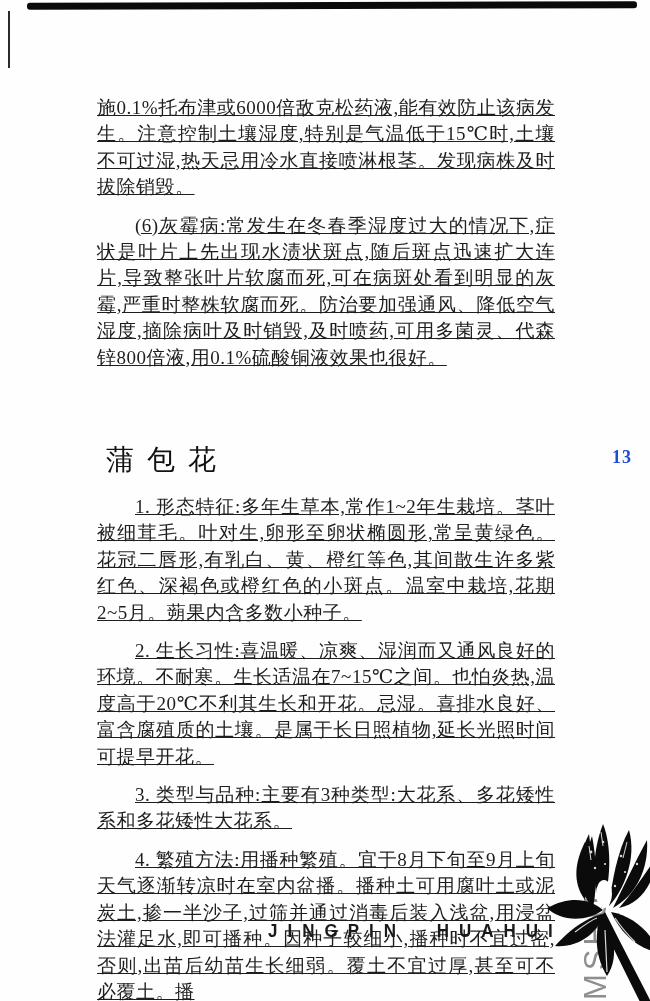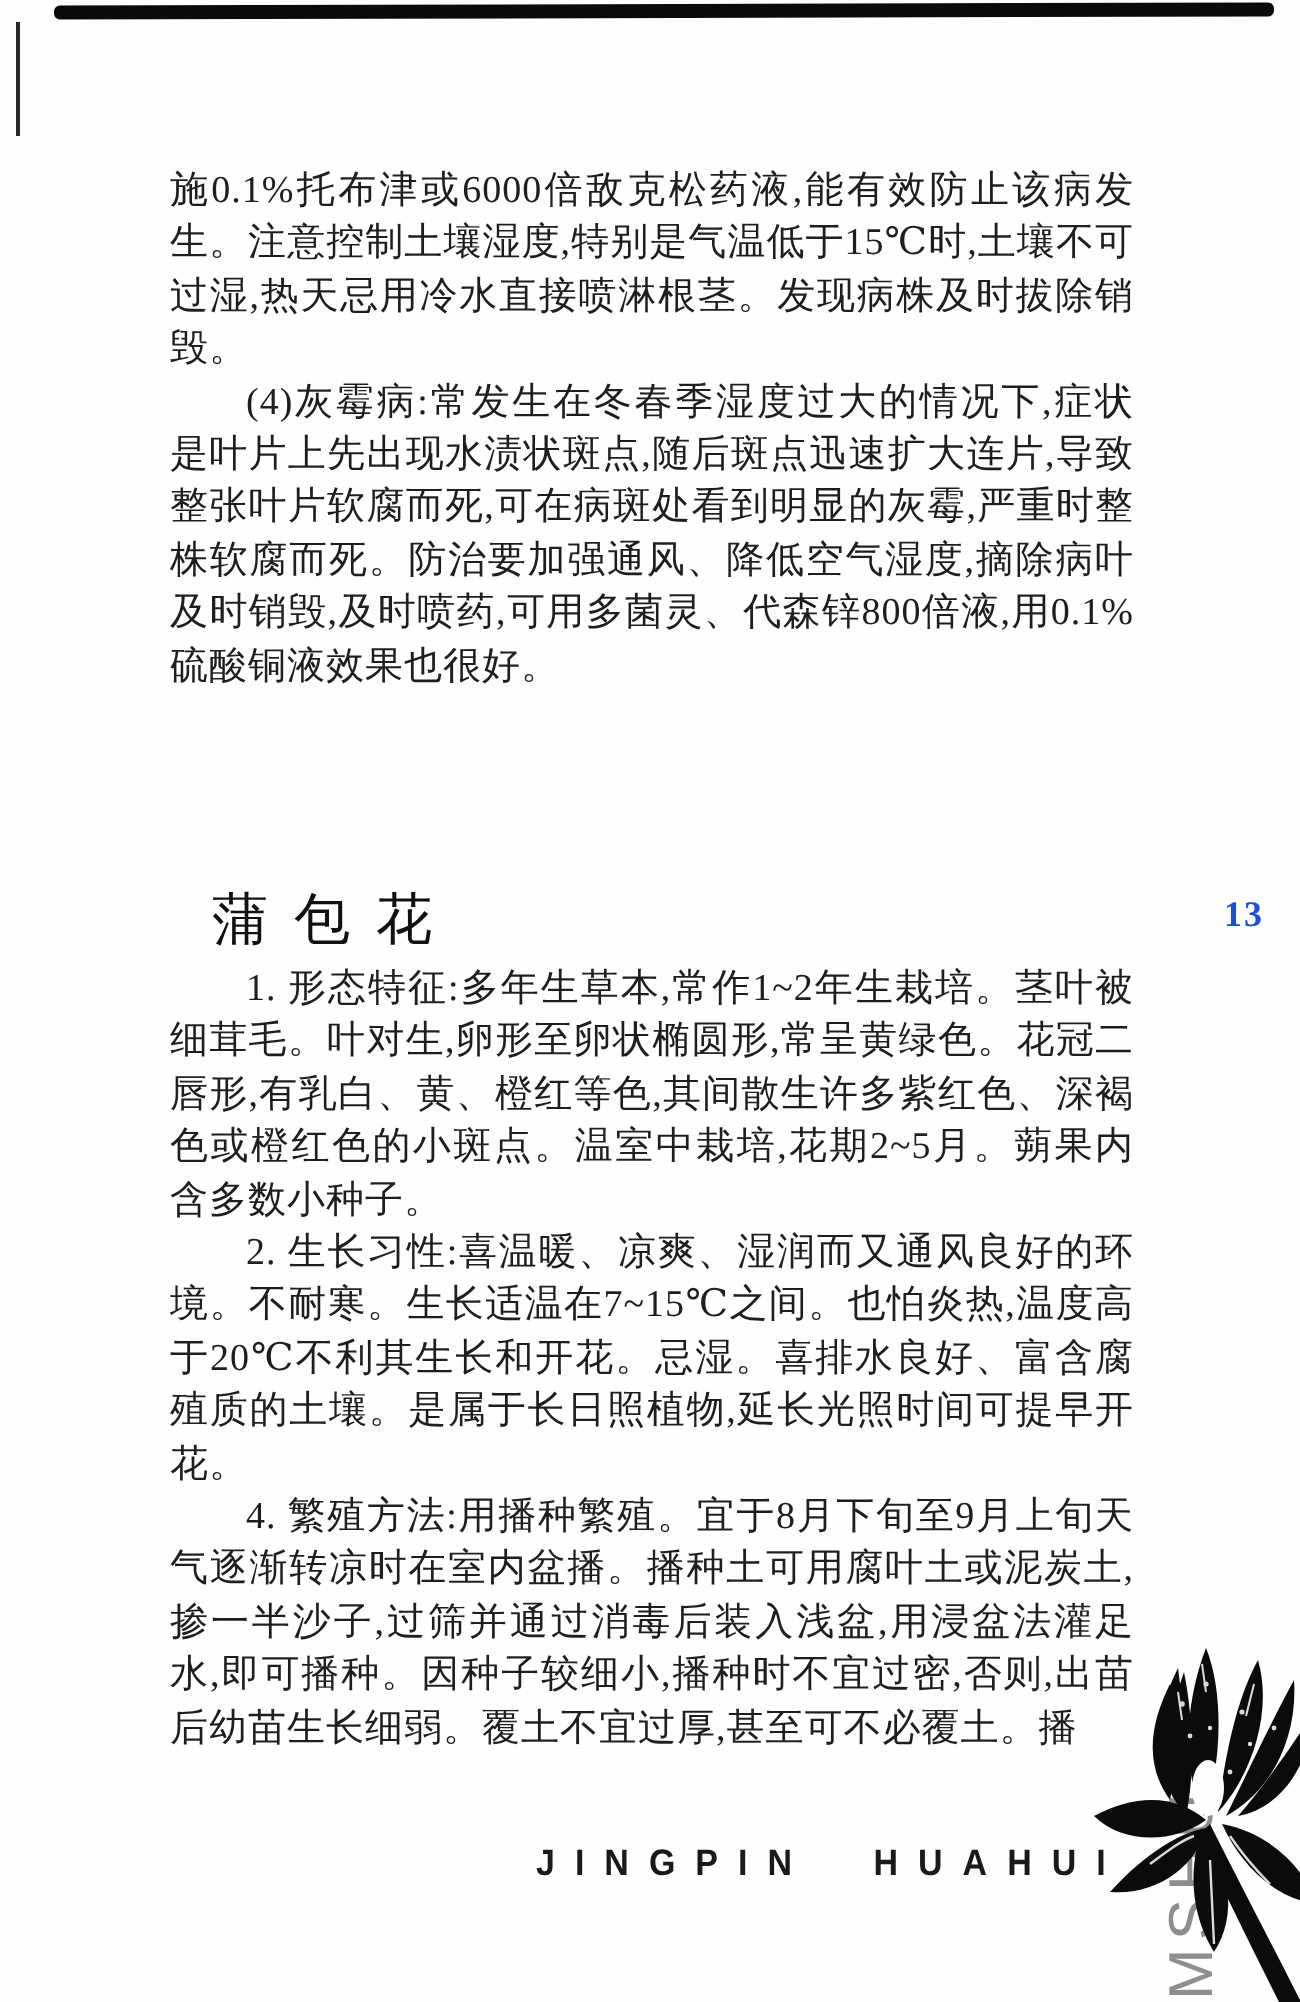--- a/index.html
+++ b/index.html
@@ -40,22 +40,23 @@
   .text-col {
     position: absolute;
     left: 85px;
     width: 482px;
     font-size: 19px;
     line-height: 26.4px;
     text-align: justify;
     letter-spacing: 0.5px;
   }
   .text-col p {
-    margin: 0;
+    margin: 12px;
     text-align: justify;
+    text-decoration: underline;
   }
   .text-col p.indent {
     text-indent: 2em;
   }
   #block-top { top: 83px; }
   #block-section { top: 482px; }
 
   
   .section-heading {
     position: absolute;
@@ -122,29 +123,30 @@
   }
 </style>
 </head>
 <body>
 
 <div class="scan-bar-top"></div>
 <div class="scan-tick-left"></div>
 
 <div class="text-col" id="block-top">
   <p>施0.1%托布津或6000倍敌克松药液,能有效防止该病发生。注意控制土壤湿度,特别是气温低于15℃时,土壤不可过湿,热天忌用冷水直接喷淋根茎。发现病株及时拔除销毁。</p>
-  <p class="indent">(4)灰霉病:常发生在冬春季湿度过大的情况下,症状是叶片上先出现水渍状斑点,随后斑点迅速扩大连片,导致整张叶片软腐而死,可在病斑处看到明显的灰霉,严重时整株软腐而死。防治要加强通风、降低空气湿度,摘除病叶及时销毁,及时喷药,可用多菌灵、代森锌800倍液,用0.1%硫酸铜液效果也很好。</p>
+  <p class="indent">(6)灰霉病:常发生在冬春季湿度过大的情况下,症状是叶片上先出现水渍状斑点,随后斑点迅速扩大连片,导致整张叶片软腐而死,可在病斑处看到明显的灰霉,严重时整株软腐而死。防治要加强通风、降低空气湿度,摘除病叶及时销毁,及时喷药,可用多菌灵、代森锌800倍液,用0.1%硫酸铜液效果也很好。</p>
 </div>
 
 <h2 class="section-heading">蒲包花</h2>
 <div class="page-number">13</div>
 
 <div class="text-col" id="block-section">
   <p class="indent">1. 形态特征:多年生草本,常作1~2年生栽培。茎叶被细茸毛。叶对生,卵形至卵状椭圆形,常呈黄绿色。花冠二唇形,有乳白、黄、橙红等色,其间散生许多紫红色、深褐色或橙红色的小斑点。温室中栽培,花期2~5月。蒴果内含多数小种子。</p>
   <p class="indent">2. 生长习性:喜温暖、凉爽、湿润而又通风良好的环境。不耐寒。生长适温在7~15℃之间。也怕炎热,温度高于20℃不利其生长和开花。忌湿。喜排水良好、富含腐殖质的土壤。是属于长日照植物,延长光照时间可提早开花。</p>
+  <p class="indent">3. 类型与品种:主要有3种类型:大花系、多花矮性系和多花矮性大花系。</p>
   <p class="indent">4. 繁殖方法:用播种繁殖。宜于8月下旬至9月上旬天气逐渐转凉时在室内盆播。播种土可用腐叶土或泥炭土,掺一半沙子,过筛并通过消毒后装入浅盆,用浸盆法灌足水,即可播种。因种子较细小,播种时不宜过密,否则,出苗后幼苗生长细弱。覆土不宜过厚,甚至可不必覆土。播</p>
 </div>
 
 <div class="running-footer">JINGPIN HUAHUI</div>
 
 <div class="watermark-vertical">MSHU</div>
 
 <div class="flower-art">
   <svg width="116" height="200" viewBox="0 0 116 200" xmlns="http://www.w3.org/2000/svg">
     <g fill="#0b0b0b">

